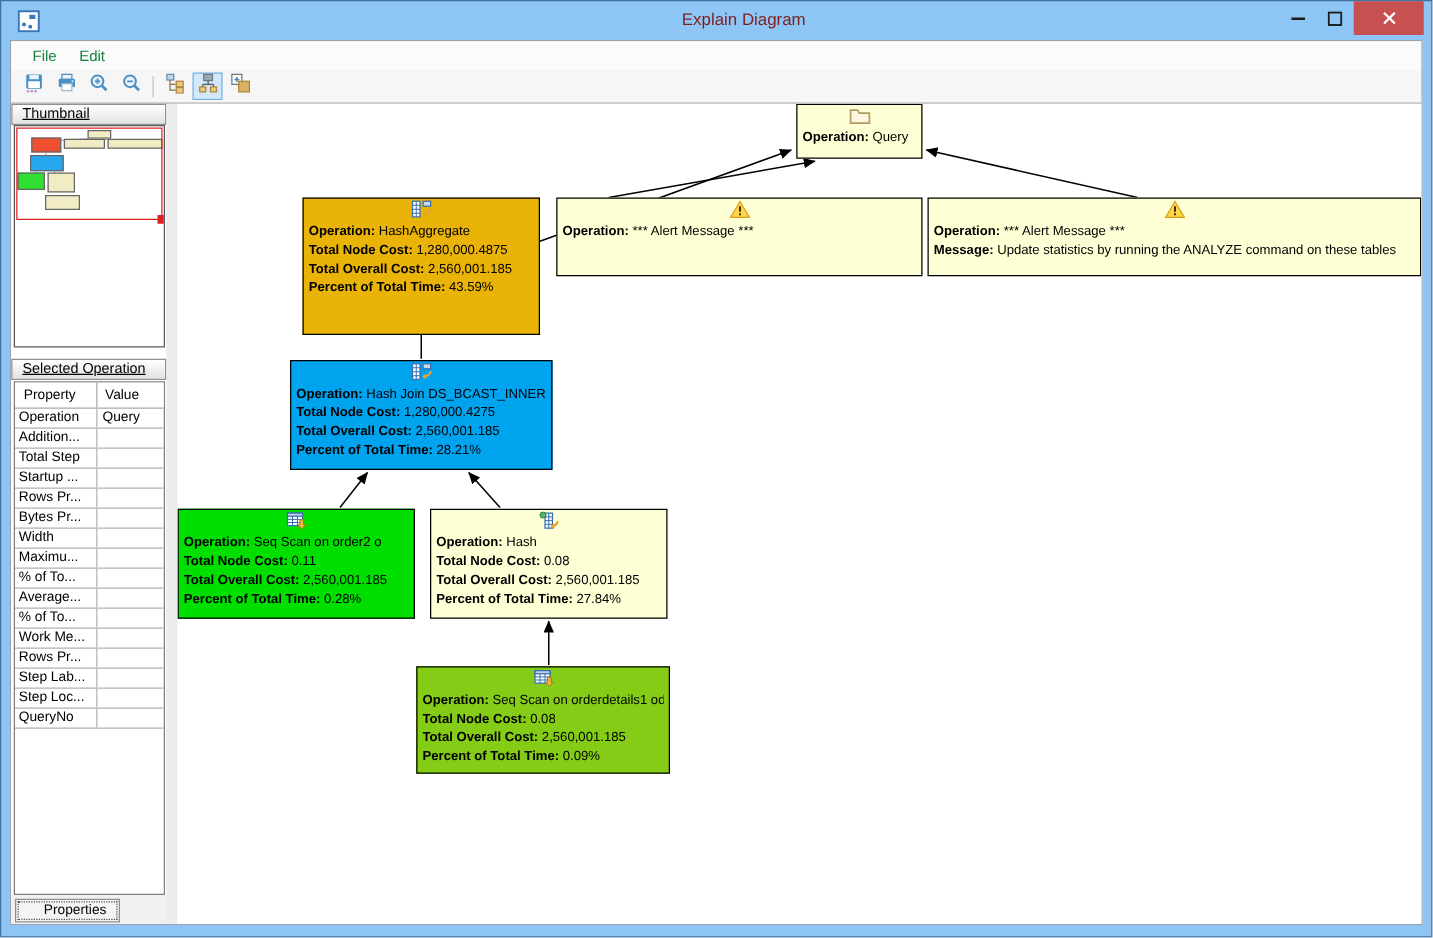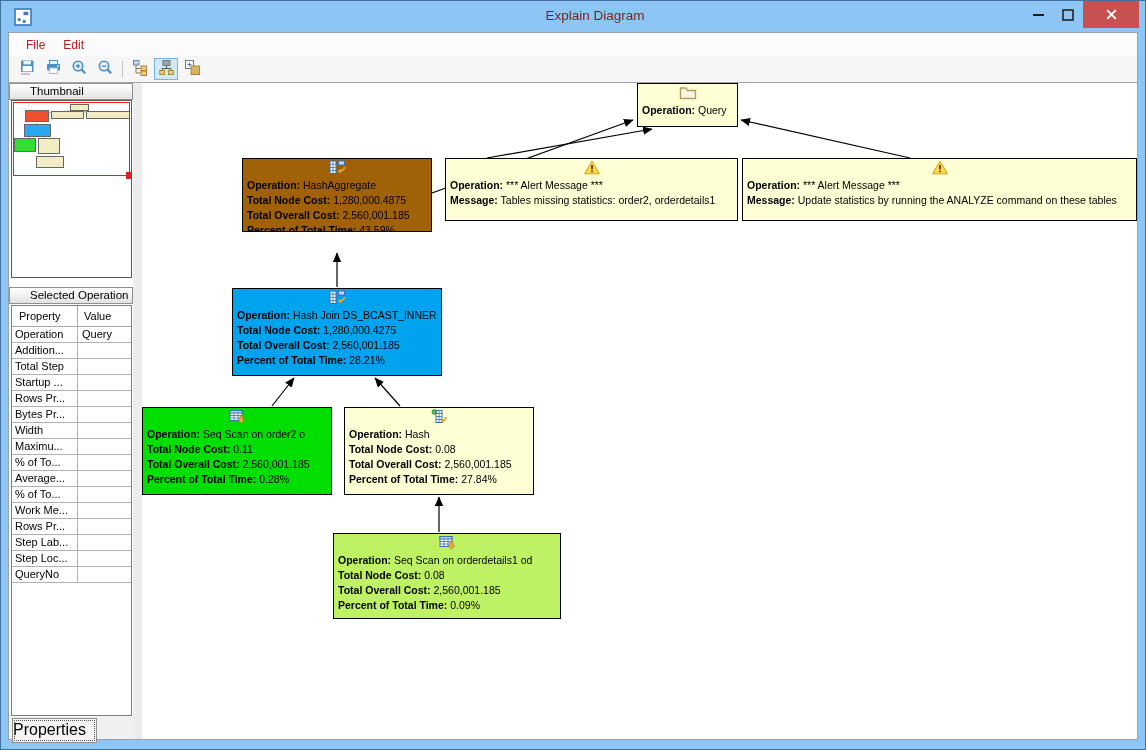--- a/index.html
+++ b/index.html
@@ -13,54 +13,54 @@
   .win-title { position:absolute; left:50%; top:7px; transform:translateX(-50%);
                font-size:13.5px; color:#7f1d1d; white-space:nowrap;margin-left:22px; }
   .win-btns { position:absolute; right:6px; top:0; display:flex; }
   .wbtn { width:30px; height:27px; display:flex; align-items:center; justify-content:center; cursor:pointer; }
   .wbtn.close { width:56px; background:#C75050; }
 
   
   .client { flex:1; margin:0 7px 9px 7px; background:#F7F7F7; border:1px solid #9aa3ab;
             display:flex; flex-direction:column; min-height:0; }
   .menubar { height:23px; background:#FBFBFB; display:flex; align-items:center; padding-left:8px;
-             font-size:12px; color:#b91c1c; flex:0 0 auto; }
+             font-size:12px; color:#15803d; flex:0 0 auto; }
   .menu-item { padding:3px 9px; cursor:default; }
   .toolbar { height:26px; background:#F6F6F6; display:flex; align-items:center; padding-left:6px; flex:0 0 auto; }
   .tbtn { width:24px; height:22px; display:flex; align-items:center; justify-content:center;
           margin-right:2px; border:1px solid transparent; }
   .tbtn.selected { background:#D3E9FB; border:1px solid #79B3E2; }
   .tsep { width:1px; height:17px; background:#C3C3C3; margin:0 5px 0 3px; }
 
   .content { flex:1; display:flex; border-top:1px solid #A5A5A5; background:#fff; min-height:0; }
 
   
   .left-panel { width:124px; flex:0 0 auto; background:#fff; display:flex; flex-direction:column; min-height:0; }
-  .panel-header { height:17px; line-height:15px; font-size:11.5px; color:#000; padding-left:20px;
-                  background:linear-gradient(#ffffff,#e2e2e2); border:1px solid #8E9094; flex:0 0 auto; }
+  .panel-header { height:17px; line-height:15px; font-size:11.5px; color:#000; padding-left:8px;
+                  background:linear-gradient(#ffffff,#e2e2e2); border:1px solid #8E9094; flex:0 0 auto;text-decoration:underline; }
   .minimap { height:178px; margin:0 1px 0 2px; border:1px solid #5a5a5a; position:relative;
              background:#fff; flex:0 0 auto; overflow:hidden; }
   .mini-box { position:absolute; border:1px solid #666; }
   .mini-viewport { position:absolute; border:1px solid #E02020; }
   .mini-handle { position:absolute; width:7px; height:7px; background:#E02020; right:-4px; bottom:-4px; }
   .mini-edges { position:absolute; left:0; top:0; width:100%; height:100%; }
   .panel-gap { height:9px; background:#fff; flex:0 0 auto; }
 
   .prop-table { margin:1px 1px 0 2px; border:1px solid #7f7f7f; background:#fff; flex:1;
                 overflow:hidden; display:flex; flex-direction:column; min-height:0; }
   .prop-head { display:flex; height:21px; border-bottom:1px solid #A9A9A9; font-size:11px;
                align-items:center; background:#fff; flex:0 0 auto; }
   .ph-p { width:66px; border-right:1px solid #A9A9A9; padding-left:7px; height:100%; line-height:21px; }
   .ph-v { flex:1; padding-left:6px; line-height:21px; }
   .prop-row { display:flex; height:16px; border-bottom:1px solid #B2B2B2; font-size:11px; line-height:15px; }
   .pc-p { width:66px; border-right:1px solid #B2B2B2; padding-left:3px; white-space:nowrap; overflow:hidden; }
   .pc-v { flex:1; padding-left:4px; white-space:nowrap; overflow:hidden; }
 
   .tabstrip { height:23px; background:#F0F0F0; padding:2px 0 0 3px; flex:0 0 auto; }
-  .tab { display:inline-block; font-size:16px; padding:2px 10px 3px 0; background:#F4F4F4;
+  .tab { display:inline-block; font-size:11px; padding:2px 10px 3px 22px; background:#F4F4F4;
          border:1px solid #8F8F8F; outline:1px dotted #555; outline-offset:-3px; }
 
   .splitter { width:9px; background:#ECECEC; flex:0 0 auto; cursor:ew-resize; }
 
   
   .canvas { flex:1; position:relative; background:#fff; overflow:hidden; }
   .edges { position:absolute; left:0; top:0; width:100%; height:100%; pointer-events:none; }
   .dnode { position:absolute; border:1px solid #000; padding:1px 4px 2px 4px; font-size:10.5px;
            line-height:15px; color:#000; overflow:hidden; cursor:default; }
   .dnode .icon-row { text-align:center; height:18px; }
@@ -286,41 +286,40 @@
             <line x1="130" y1="323" x2="152" y2="295" stroke="#000" stroke-width="1.2" marker-end="url(#arrow)"></line>
             <line x1="258" y1="323" x2="233" y2="295" stroke="#000" stroke-width="1.2" marker-end="url(#arrow)"></line>
             <line x1="297" y1="449" x2="297" y2="414" stroke="#000" stroke-width="1.2" marker-end="url(#arrow)"></line>
           </svg>
       <div class="dnode center" style="left: 495px; top: 0px; width: 101px; height: 44px; background: rgb(255, 255, 214);">
             <div class="icon-row"><svg width="18" height="15" viewBox="0 0 18 15">
                 <path d="M1.5 3 h5.5 l1.5 2.5 h8 v8 h-15 z" fill="#FCF6E3" stroke="#B49B62" stroke-width="1.4"></path>
               </svg></div>
             <div class="nline"><b>Operation:</b> Query</div>
           </div>
-          <div class="dnode" style="left: 100px; top: 75px; width: 190px; height: 74px; background: #a16207;">
+          <div class="dnode" style="left: 100px; top: 75px; width: 190px; height: 110px; background: #eab308;">
             <div class="icon-row"><svg width="20" height="15" viewBox="0 0 20 15">
                 <rect x="3" y="1" width="6" height="12.5" fill="#FFF" stroke="#3A6FB0"></rect>
                 <path d="M3 4.2 h6 M3 7.4 h6 M3 10.6 h6 M6 1 v12.5" stroke="#3A6FB0" stroke-width="0.8" fill="none"></path>
                 <rect x="11.5" y="1" width="6" height="4" fill="#C8D8EC" stroke="#3A6FB0"></rect>
                 <path d="M17.8 7 Q16.5 11.2 12 11.2" stroke="#E3A62F" stroke-width="1.8" fill="none"></path>
                 <path d="M14 8.7 L10.8 11.2 L14 13.6 Z" fill="#E3A62F"></path>
               </svg></div>
             <div class="nline"><b>Operation:</b> HashAggregate</div>
             <div class="nline"><b>Total Node Cost:</b> 1,280,000.4875</div>
             <div class="nline"><b>Total Overall Cost:</b> 2,560,001.185</div>
             <div class="nline"><b>Percent of Total Time:</b> 43.59%</div>
           </div>
           <div class="dnode" style="left: 303px; top: 75px; width: 293px; height: 63px; background: rgb(255, 255, 214);">
             <div class="icon-row"><svg width="18" height="15" viewBox="0 0 18 15">
                 <path d="M9 1.2 L16.5 13.8 H1.5 Z" fill="#FFD54A" stroke="#D89E18"></path>
                 <rect x="8.2" y="5" width="1.6" height="4.4" fill="#403000"></rect>
                 <rect x="8.2" y="10.6" width="1.6" height="1.6" fill="#403000"></rect>
               </svg></div>
             <div class="nline"><b>Operation:</b> *** Alert Message ***</div>
-            <div class="nline"><b>Message:</b> Tables missing statistics: order2, orderdetails1</div>
           </div>
           <div class="dnode" style="left: 600px; top: 75px; width: 395px; height: 63px; background: rgb(255, 255, 214);">
             <div class="icon-row"><svg width="18" height="15" viewBox="0 0 18 15">
                 <path d="M9 1.2 L16.5 13.8 H1.5 Z" fill="#FFD54A" stroke="#D89E18"></path>
                 <rect x="8.2" y="5" width="1.6" height="4.4" fill="#403000"></rect>
                 <rect x="8.2" y="10.6" width="1.6" height="1.6" fill="#403000"></rect>
               </svg></div>
             <div class="nline"><b>Operation:</b> *** Alert Message ***</div>
             <div class="nline"><b>Message:</b> Update statistics by running the ANALYZE command on these tables</div>
           </div>
@@ -355,21 +354,21 @@
                 <path d="M6 4.5 h6 M6 7.5 h6 M6 10.5 h6 M9 1.5 v12" stroke="#3A6FB0" stroke-width="0.8" fill="none"></path>
                 <circle cx="4.4" cy="3" r="2.4" fill="#57B868" stroke="#2F7E3E" stroke-width="0.8"></circle>
                 <path d="M16.2 8 Q15.2 12 11.2 12" stroke="#E3A62F" stroke-width="1.8" fill="none"></path>
                 <path d="M13.4 9.8 L10.3 12 L13.4 14.2 Z" fill="#E3A62F"></path>
               </svg></div>
             <div class="nline"><b>Operation:</b> Hash</div>
             <div class="nline"><b>Total Node Cost:</b> 0.08</div>
             <div class="nline"><b>Total Overall Cost:</b> 2,560,001.185</div>
             <div class="nline"><b>Percent of Total Time:</b> 27.84%</div>
           </div>
-          <div class="dnode" style="left: 191px; top: 450px; width: 228px; height: 86px; background: #bef264;">
+          <div class="dnode" style="left: 191px; top: 450px; width: 203px; height: 86px; background: #84cc16;">
             <div class="icon-row"><svg width="18" height="15" viewBox="0 0 18 15">
                 <rect x="2" y="1.5" width="12" height="10" fill="#FFF" stroke="#3A6FB0"></rect>
                 <rect x="2" y="1.5" width="12" height="2.5" fill="#BCD0E8" stroke="#3A6FB0"></rect>
                 <path d="M2 6.5 h12 M2 9 h12 M6 4 v7.5 M10 4 v7.5" stroke="#3A6FB0" stroke-width="0.8" fill="none"></path>
                 <path d="M12 6.8 h2.8 v4 h1.8 l-3.2 3.4 -3.2 -3.4 h1.8 z" fill="#F0B93C" stroke="#A87818" stroke-width="0.8"></path>
               </svg></div>
             <div class="nline"><b>Operation:</b> Seq Scan on orderdetails1 od</div>
             <div class="nline"><b>Total Node Cost:</b> 0.08</div>
             <div class="nline"><b>Total Overall Cost:</b> 2,560,001.185</div>
             <div class="nline"><b>Percent of Total Time:</b> 0.09%</div>

